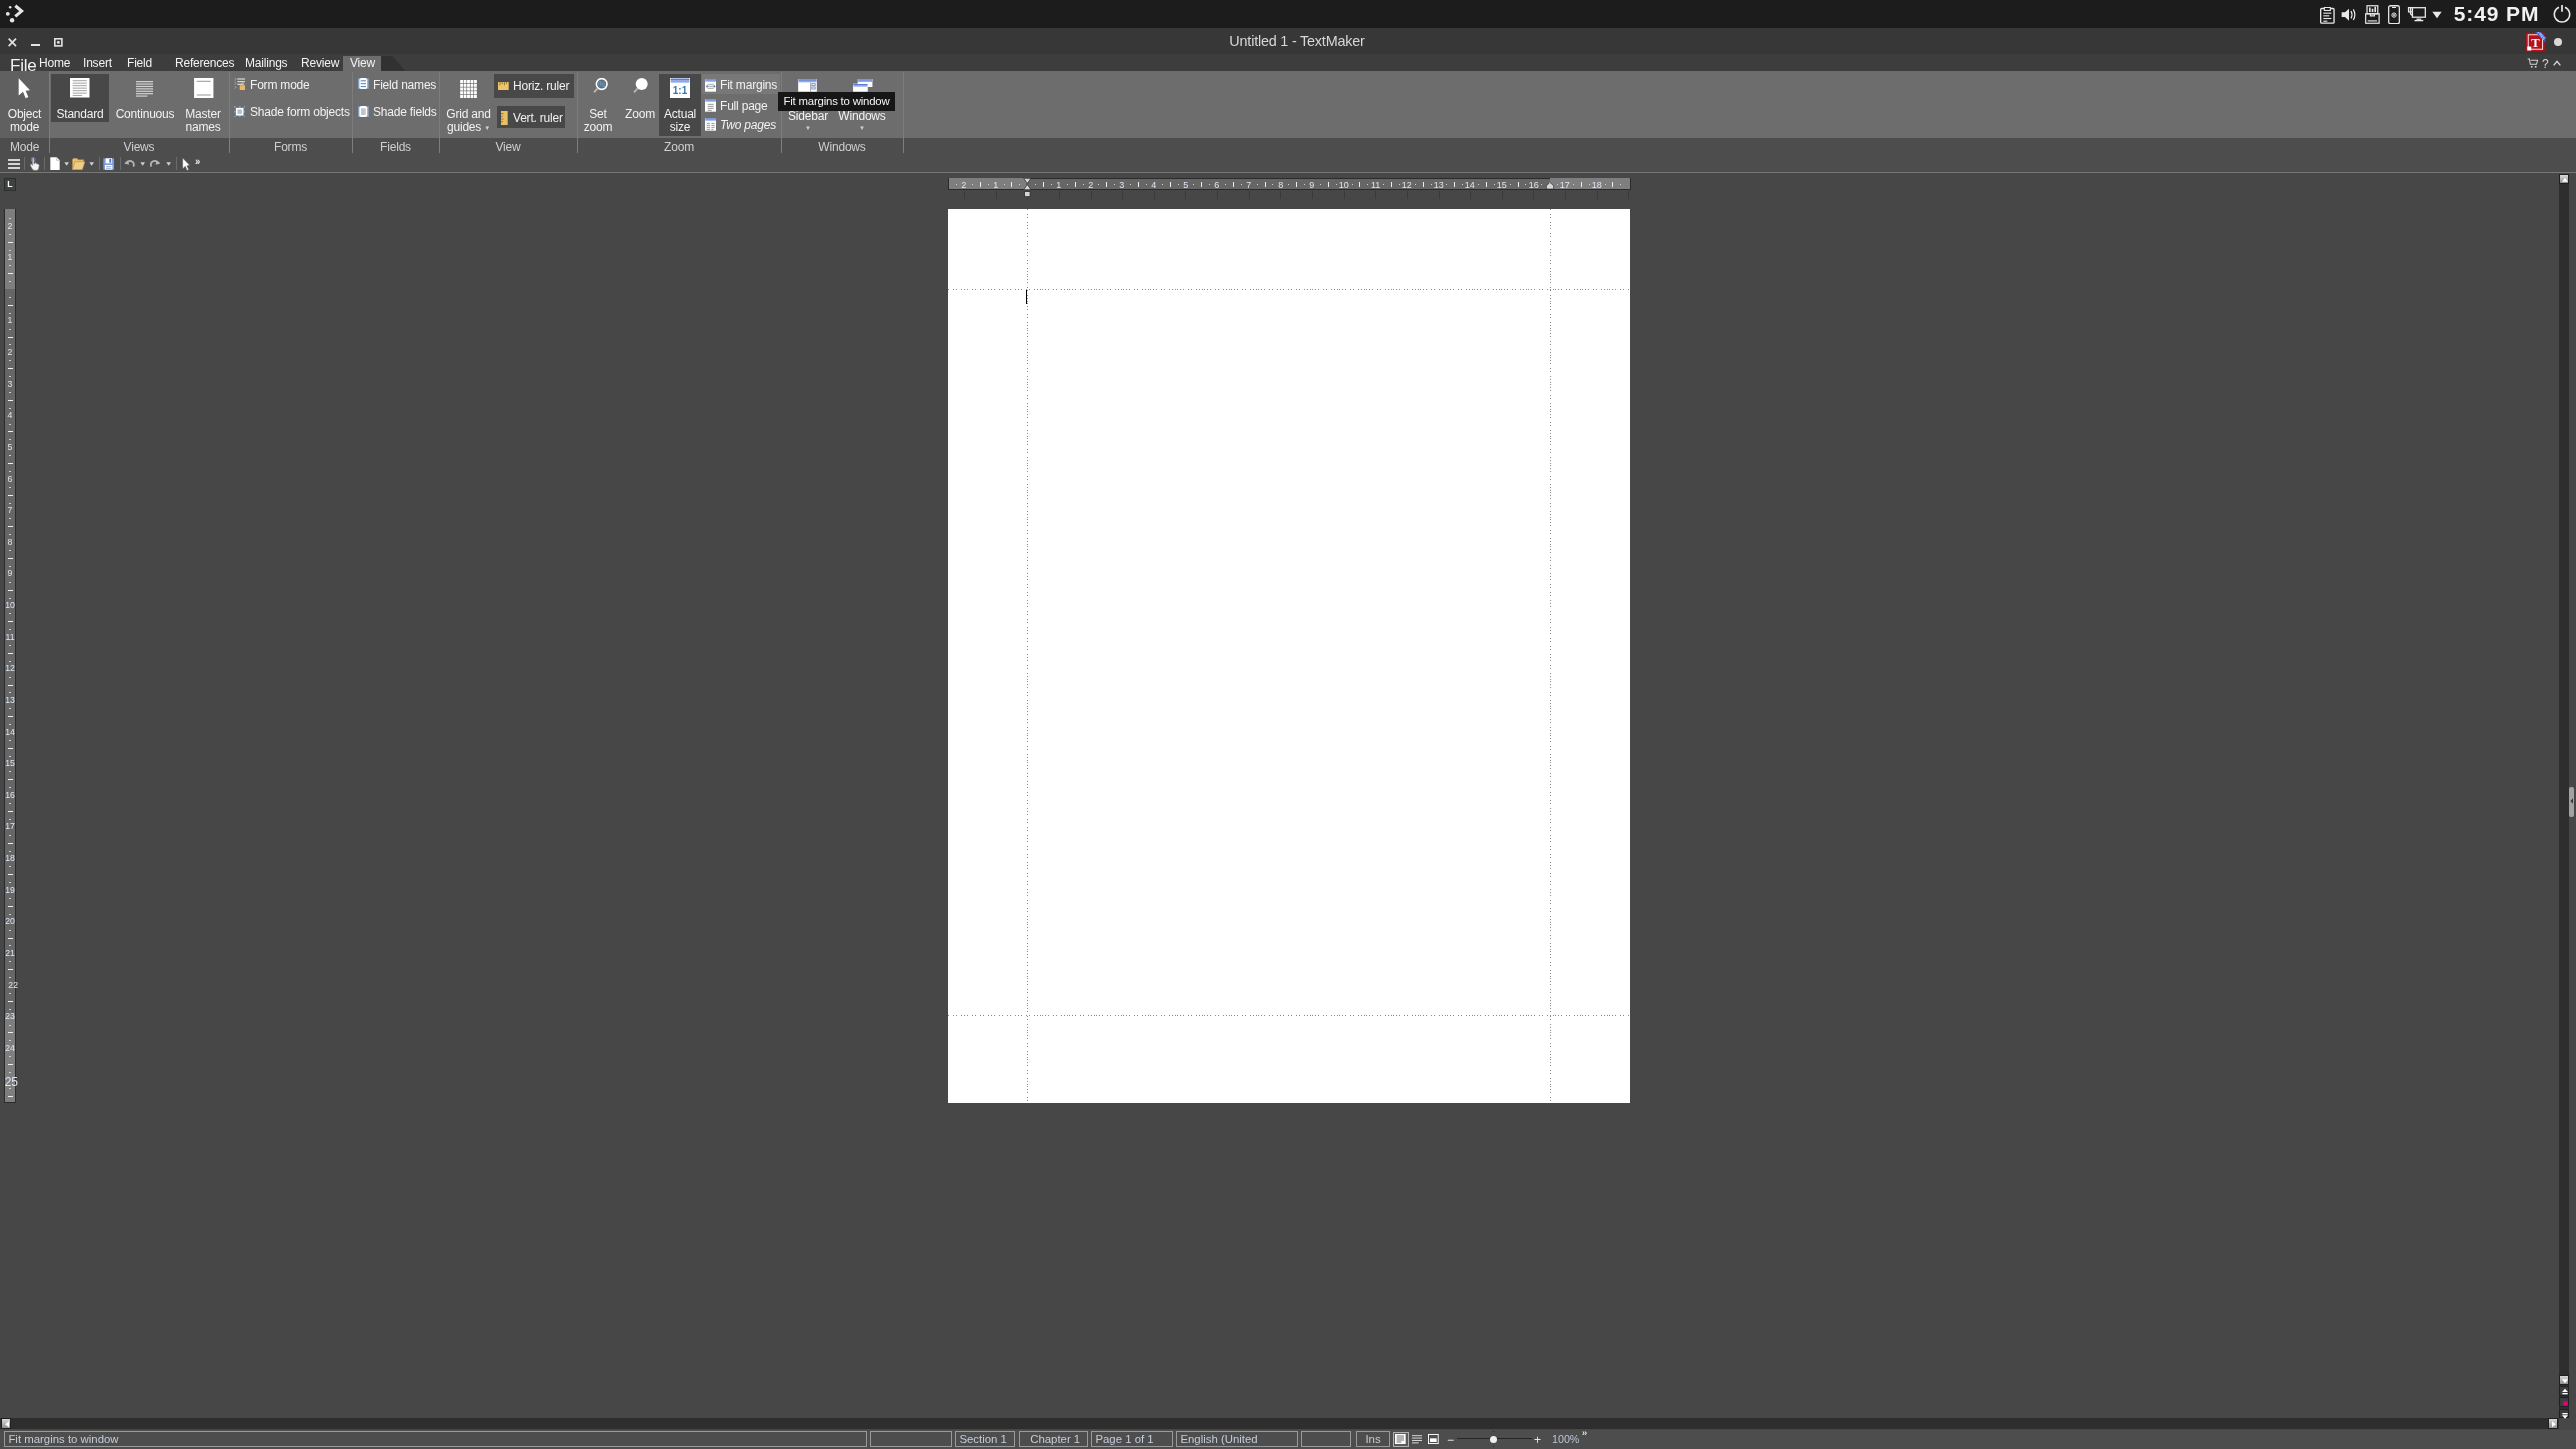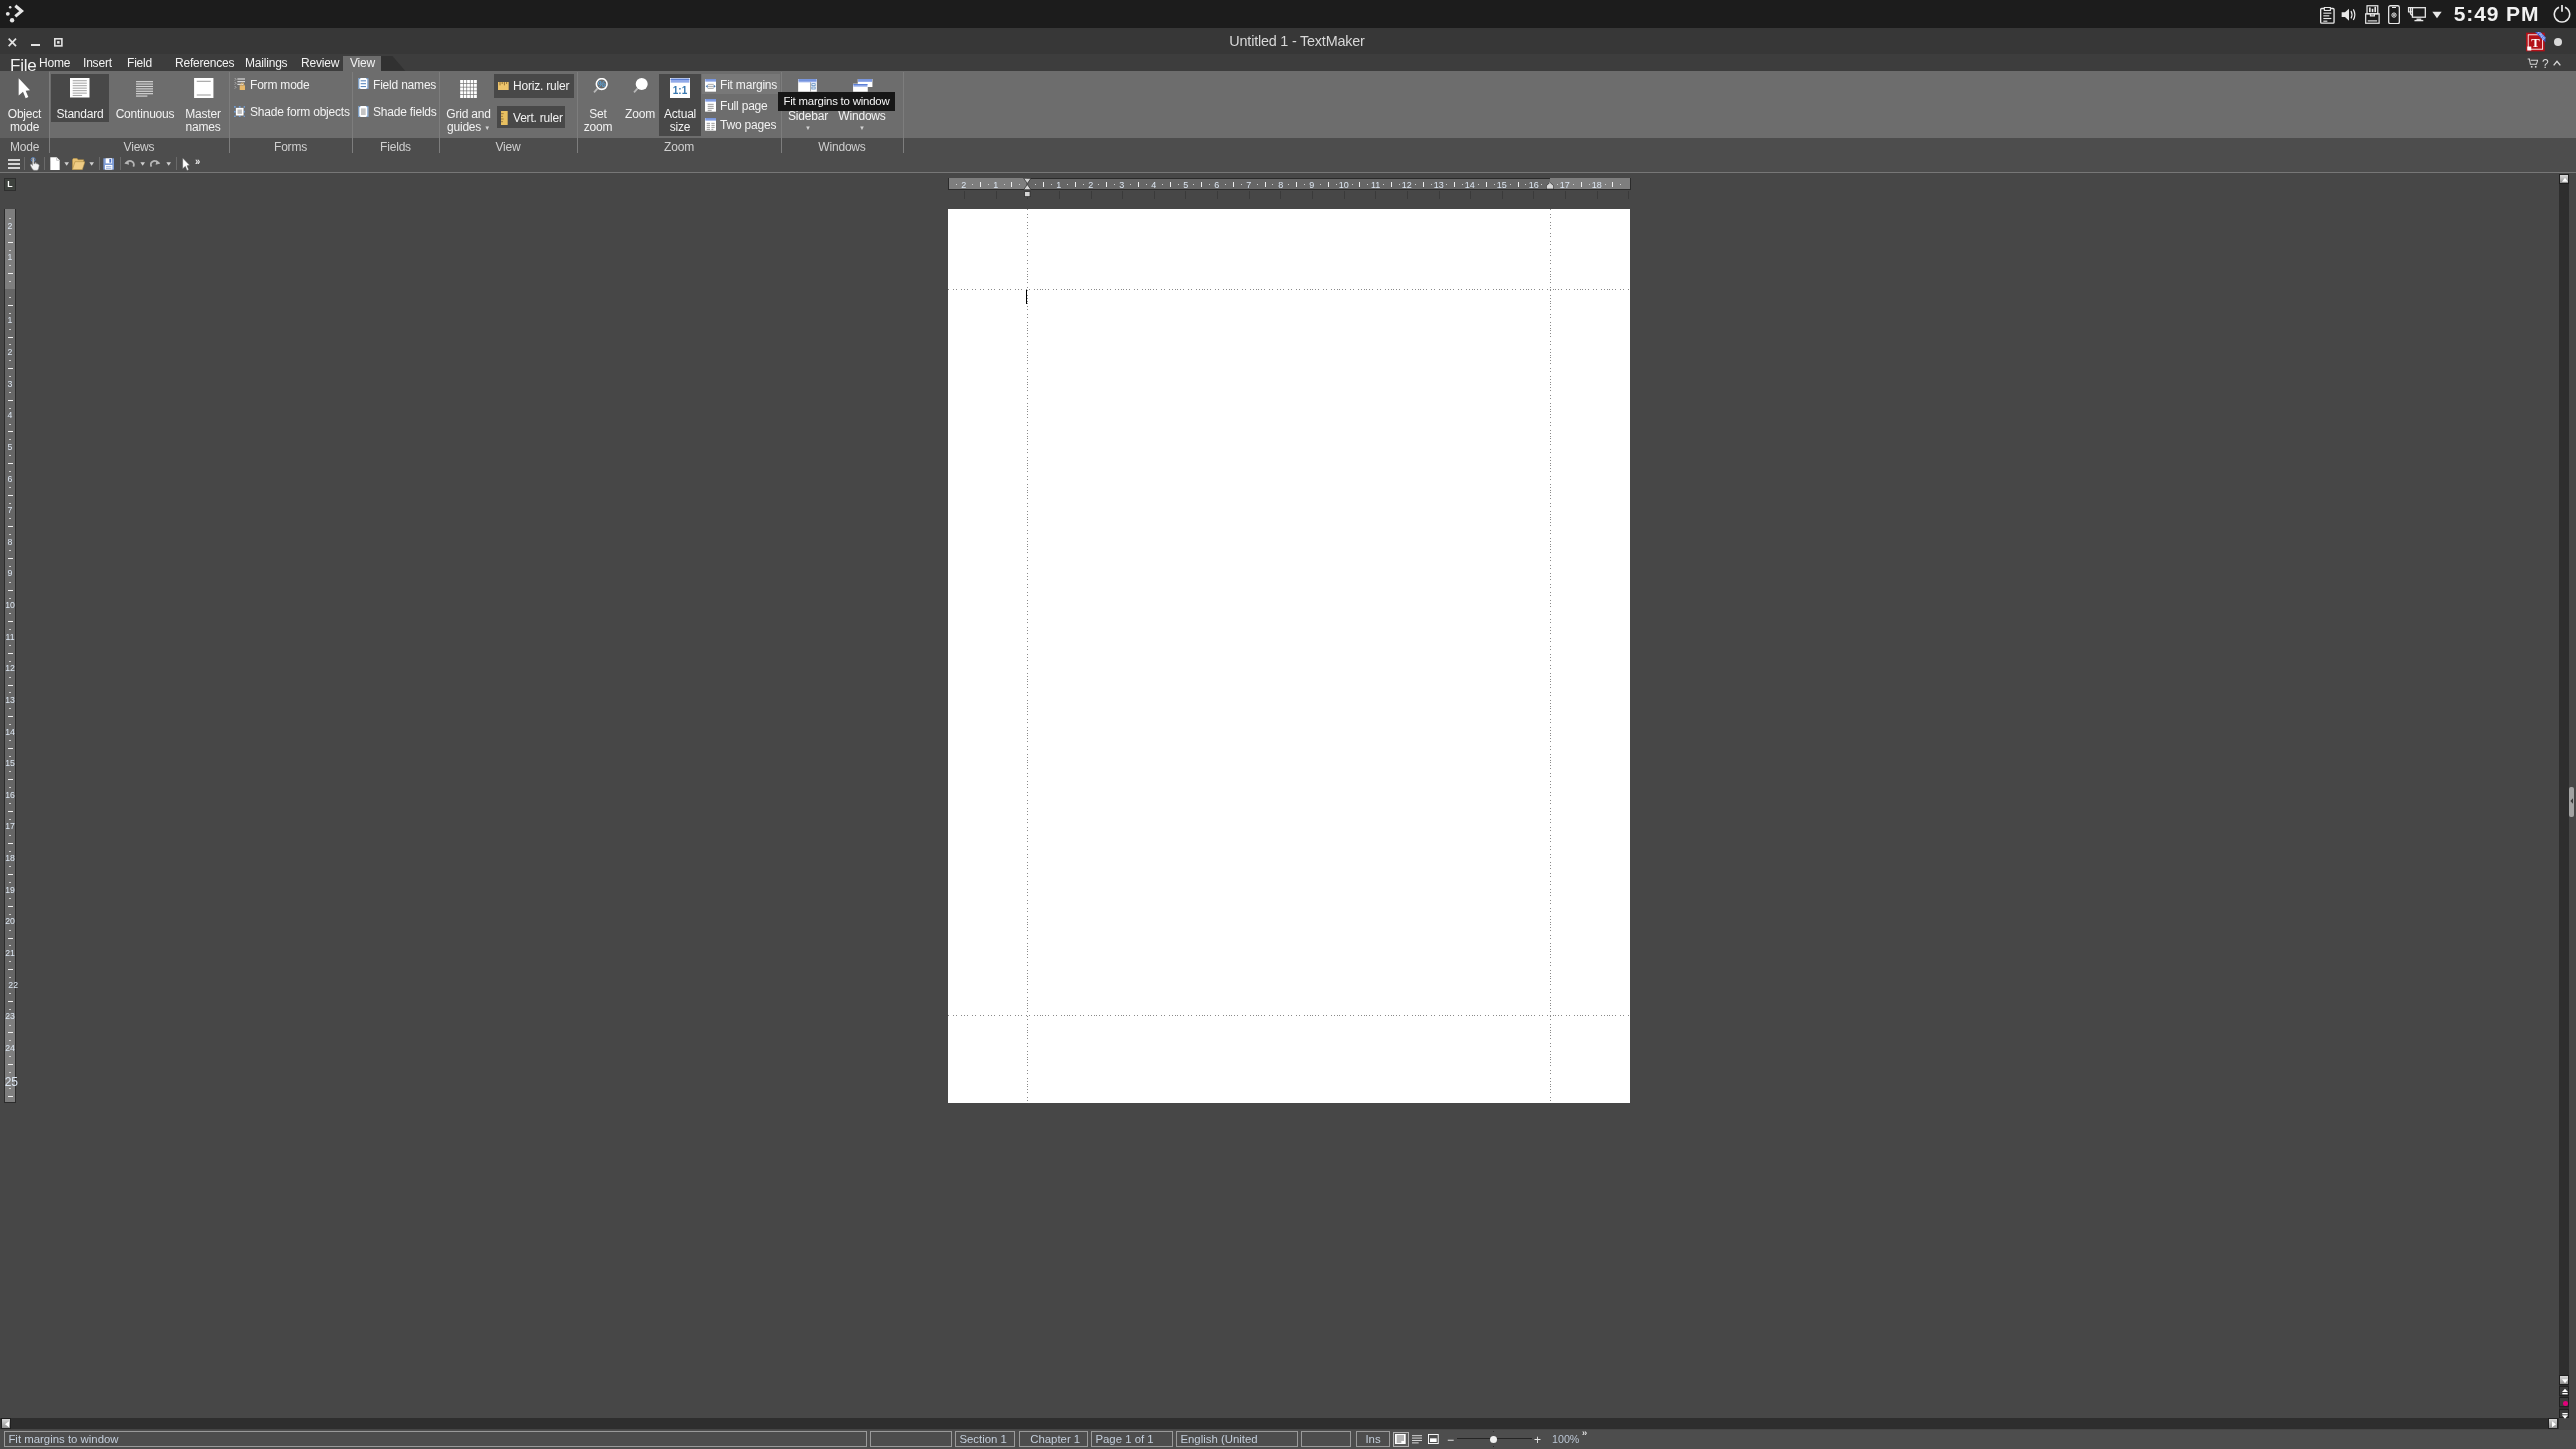--- a/index.html
+++ b/index.html
@@ -338,21 +338,21 @@
       <line x1="2.5" y1="8" x2="7.5" y2="8"></line>
         <line x1="2.5" y1="11" x2="7.5" y2="11"></line>
       <line x1="2.5" y1="14" x2="7.5" y2="14"></line>
         <line x1="2.5" y1="17" x2="7.5" y2="17"></line>
       <line x1="9.5" y1="8" x2="14.5" y2="8"></line>
         <line x1="9.5" y1="11" x2="14.5" y2="11"></line>
       <line x1="9.5" y1="14" x2="14.5" y2="14"></line>
         <line x1="9.5" y1="17" x2="12.5" y2="17"></line>
     </g>
   </svg>
-  <div class="abs txt" style="left:720px;top:118px;">Two pages</div>
+  <div class="abs txt" style="left:720px;top:118px;font-style:italic;">Two pages</div>
 
   <svg class="abs" style="left:798px;top:79px;" width="19" height="12.7" viewBox="0 0 28 19">
     <rect x="0" y="0" width="28" height="19" fill="#ffffff"></rect>
     <rect x="0.5" y="0.5" width="27" height="4.5" fill="#92aae8"></rect>
     <rect x="0.5" y="0.5" width="27" height="1.8" fill="#5c7fd4"></rect>
     <line x1="18.5" y1="5" x2="18.5" y2="19" stroke="#9a9a9a" stroke-width="1.2"></line>
     <g fill="none" stroke="#5585bd" stroke-width="1.2">
       <rect x="20.5" y="7" width="5" height="3"></rect>
         <rect x="20.5" y="12" width="5" height="3"></rect>
     </g>

